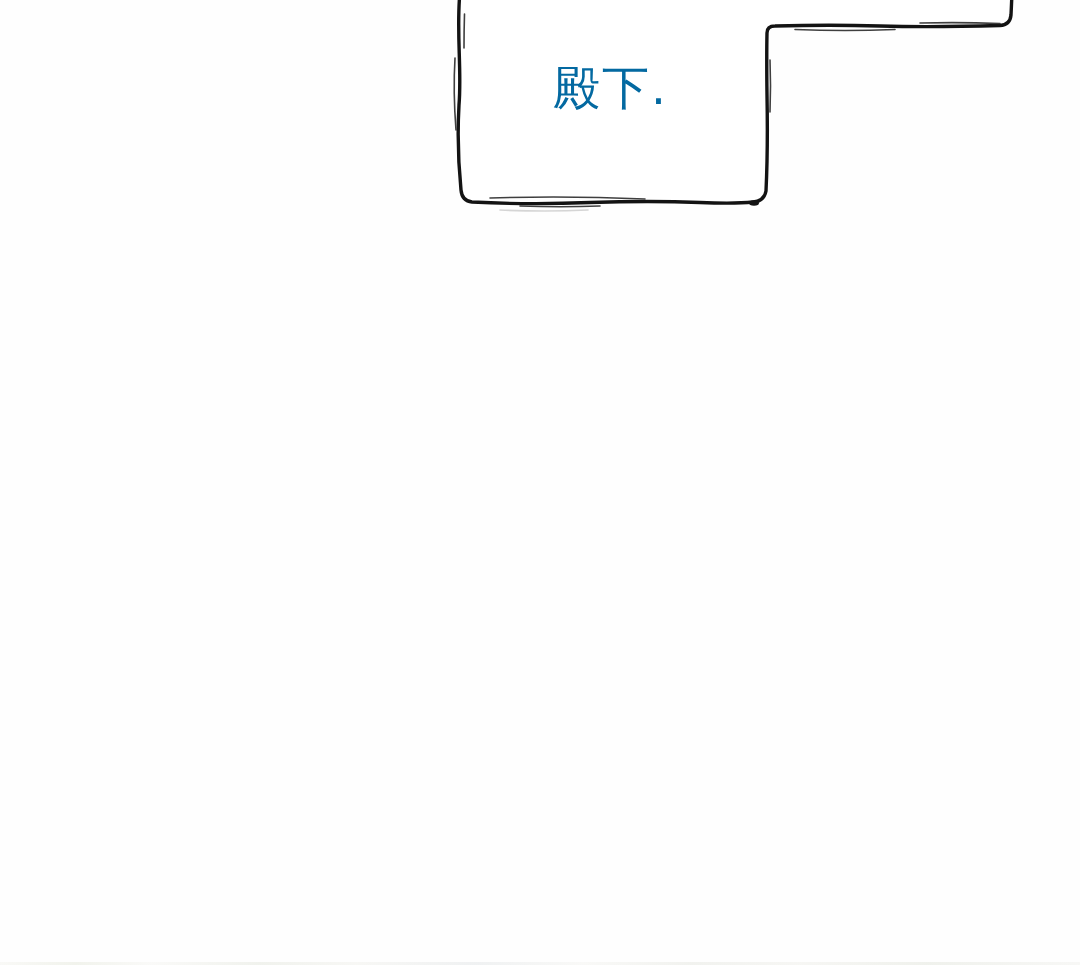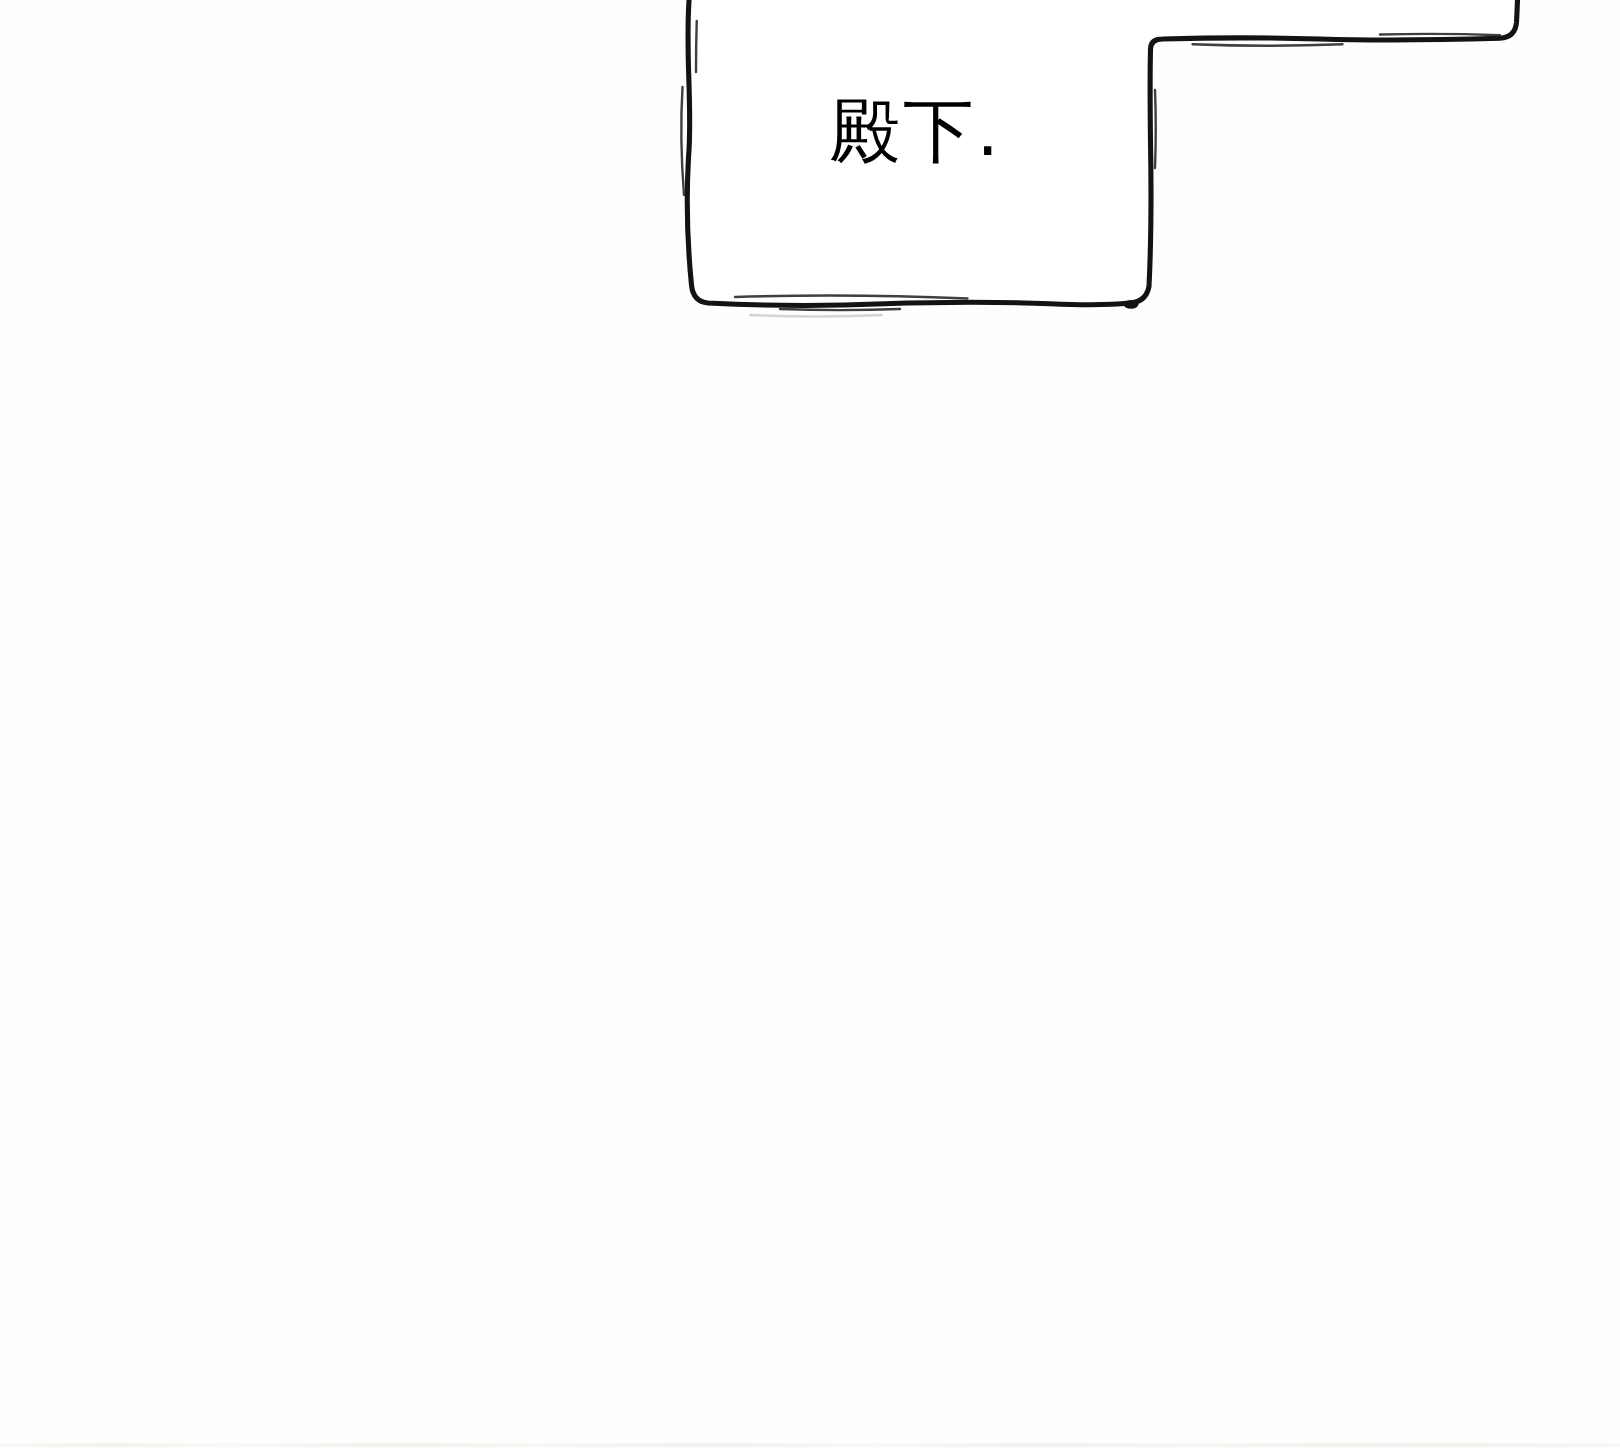--- a/index.html
+++ b/index.html
@@ -22,21 +22,21 @@
     height: 965px;
     display: block;
   }
   .bubble-text {
     position: absolute;
     left: 553px;
     top: 62px;
     font-size: 47px;
     line-height: 1.1;
     letter-spacing: 2px;
-    color: #000000;
+    color: #0369a1;
     font-weight: 500;
     white-space: nowrap;
     font-family: "DejaVu Sans", sans-serif;
   }
   .next-panel-edge {
     position: absolute;
     left: 0;
     right: 0;
     bottom: 0;
     height: 3px;

